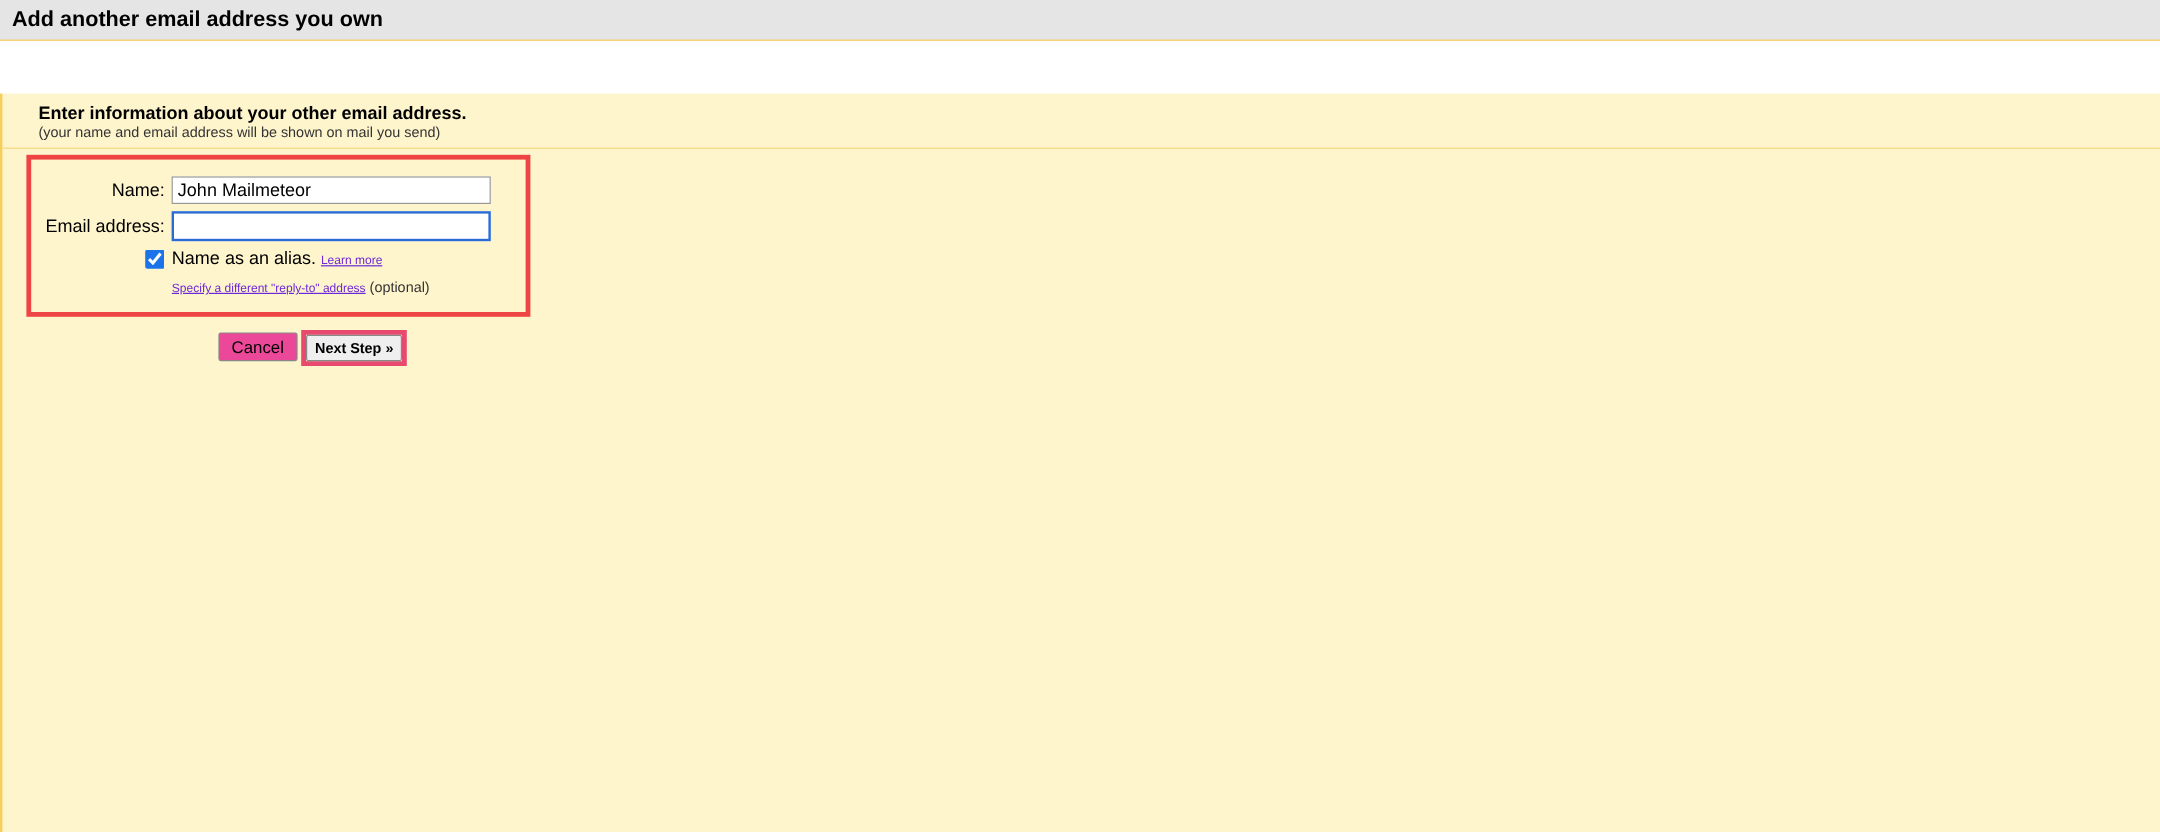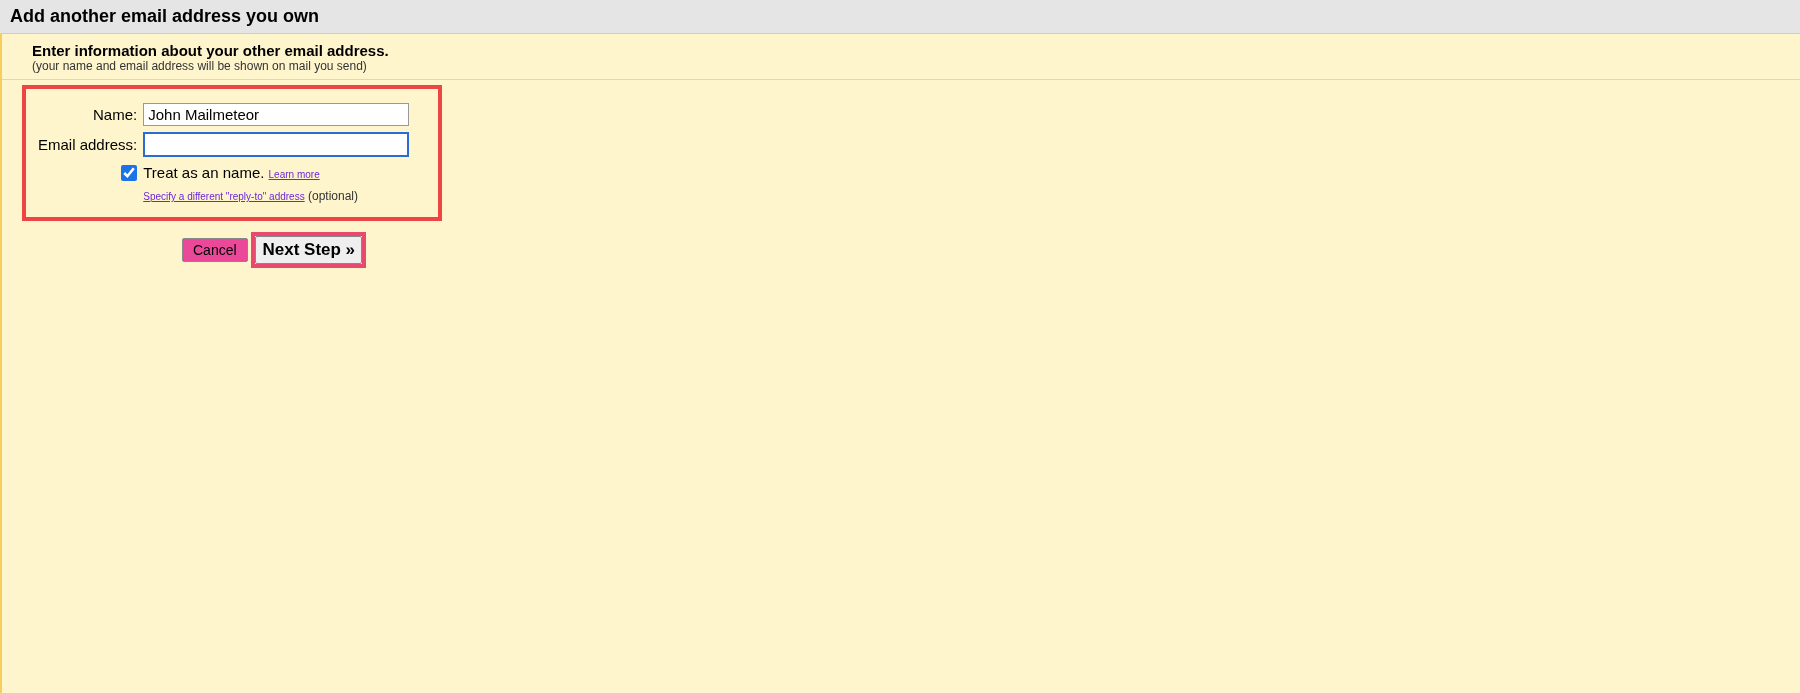--- a/index.html
+++ b/index.html
@@ -20,20 +20,21 @@
     }
     .content-wrapper {
       background: #fef5cd;
       border-left: 2px solid #f7ce5b;
       min-height: 660px;
       padding: 0;
     }
     .sub-header {
       padding: 8px 0 6px 30px;
       border-bottom: 1px solid #f5d87b;
+      margin-top: 44px;
     }
     .sub-title {
       font-weight: bold;
       font-size: 15px;
       color: #000;
     }
     .sub-note {
       font-size: 12px;
       color: #333;
     }
@@ -100,21 +101,21 @@
       border: 1px solid #888;
       border-radius: 2px;
       cursor: pointer;
     }
     .next-wrap {
       display: inline-block;
       border: 4px solid #e84a6f;
       padding: 0;
     }
     .btn-next {
-      font-size: 17px;
+      font-size: 12px;
       font-weight: bold;
       padding: 3px 6px;
       background: #efefef;
       border: 1px solid #888;
       border-radius: 2px;
       cursor: pointer;
       text-align: right;
     }
   </style>
 </head>
@@ -144,21 +145,21 @@
           <td class="label-cell">Email address:</td>
           <td class="input-cell">
             <input type="text" class="email-input" value="" style="">
           </td>
         </tr>
         <tr>
           <td class="label-cell" style="text-align:right;">
             <input type="checkbox" class="chk" checked="" style="">
           </td>
           <td>
-            <span class="alias-text">Treat as an name. </span><a href="#" class="link">Learn more</a>
+            <span class="alias-text">Name as an alias. </span><a href="#" class="link">Learn more</a>
           </td>
         </tr>
         <tr>
           <td></td>
           <td>
             <a href="#" class="link">Specify a different "reply-to" address</a><span class="optional-text"> (optional)</span>
           </td>
         </tr>
       </tbody>
         </table>

